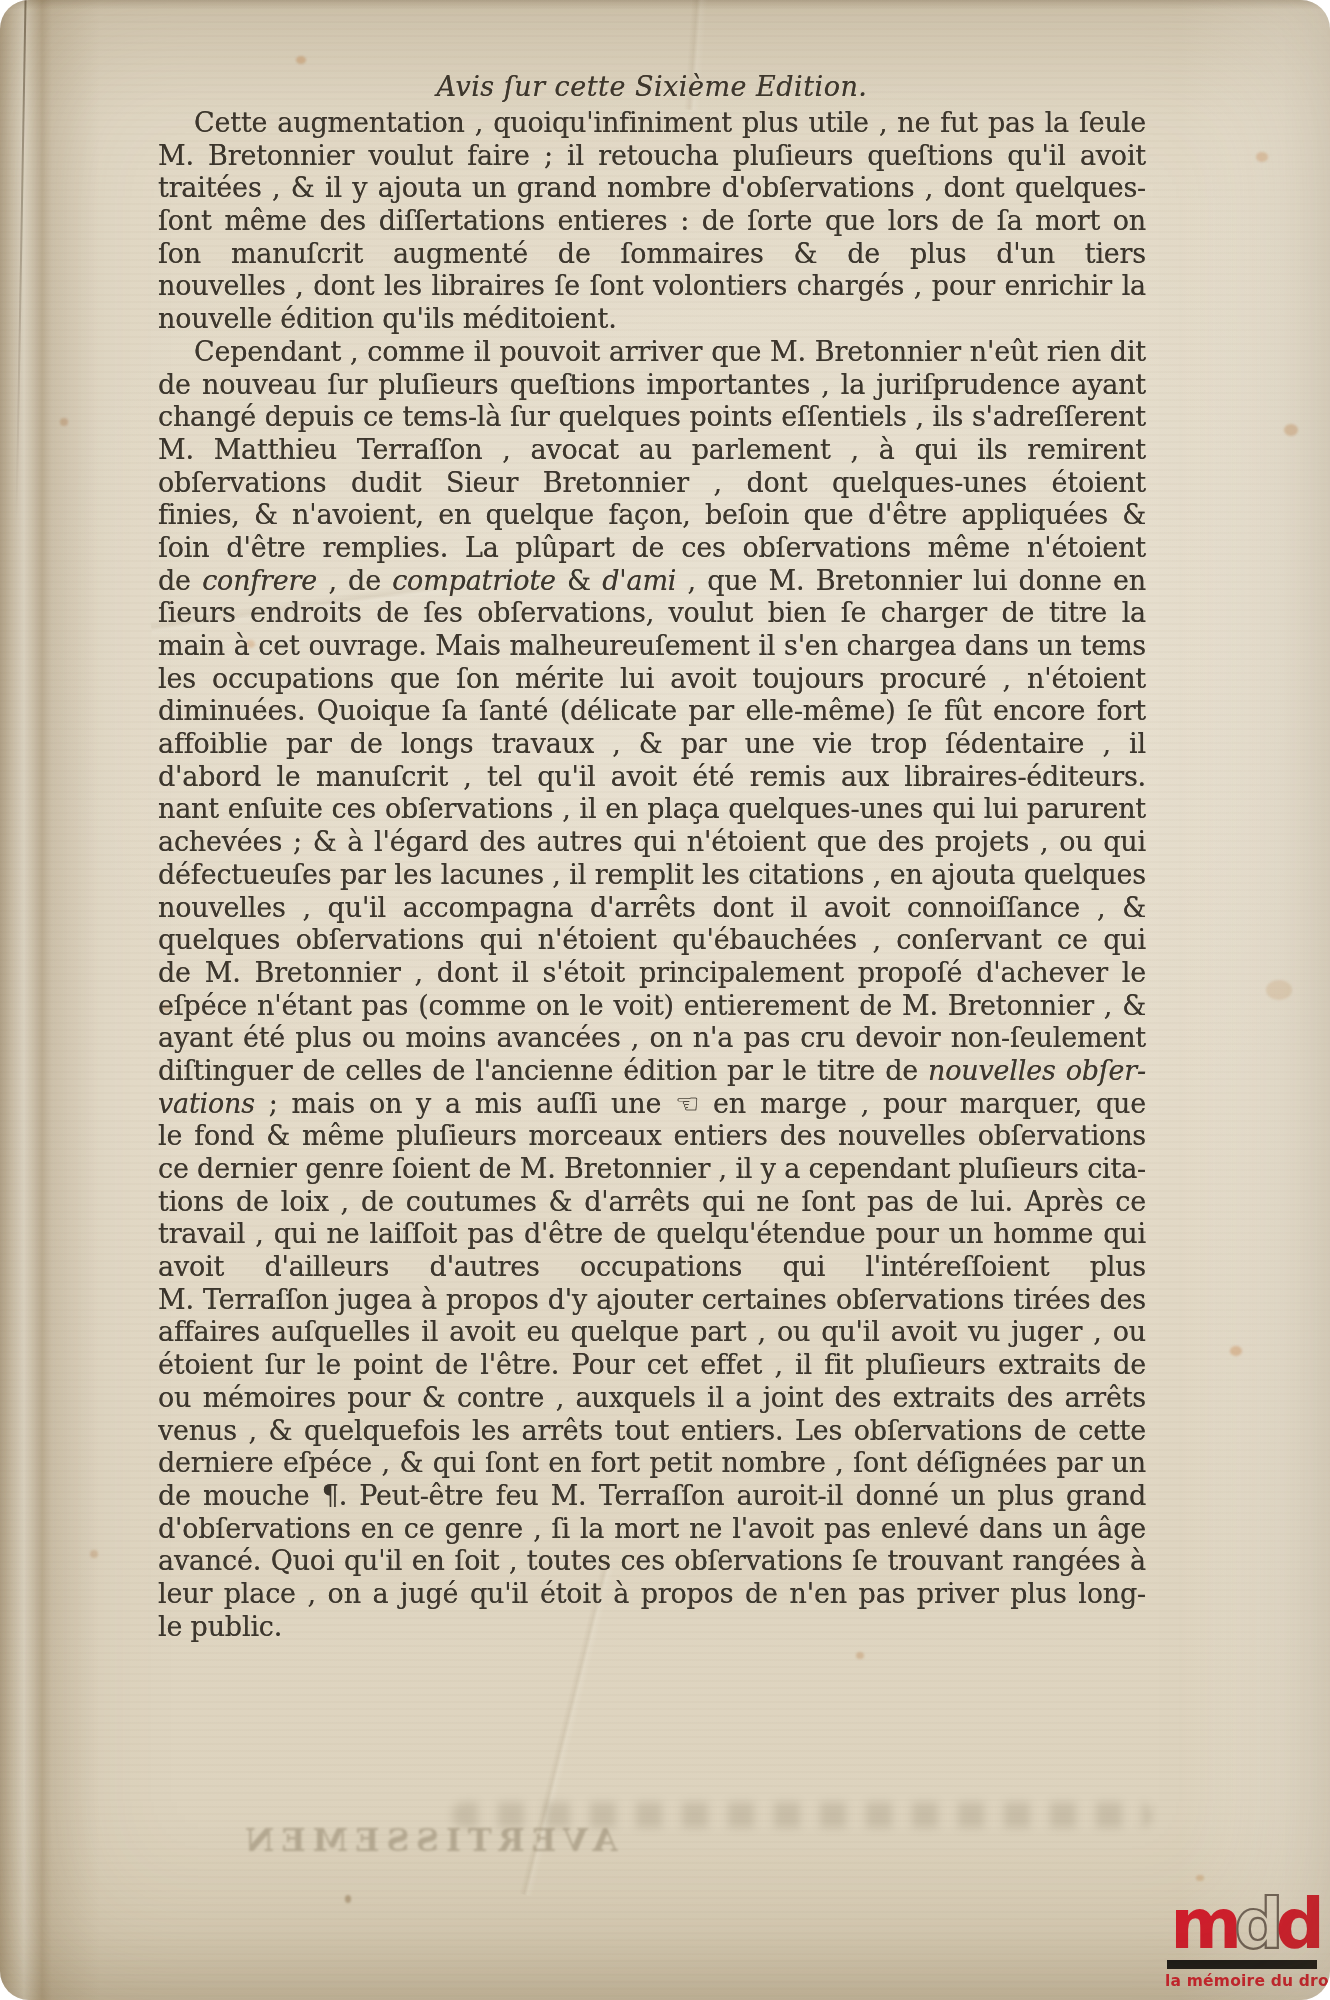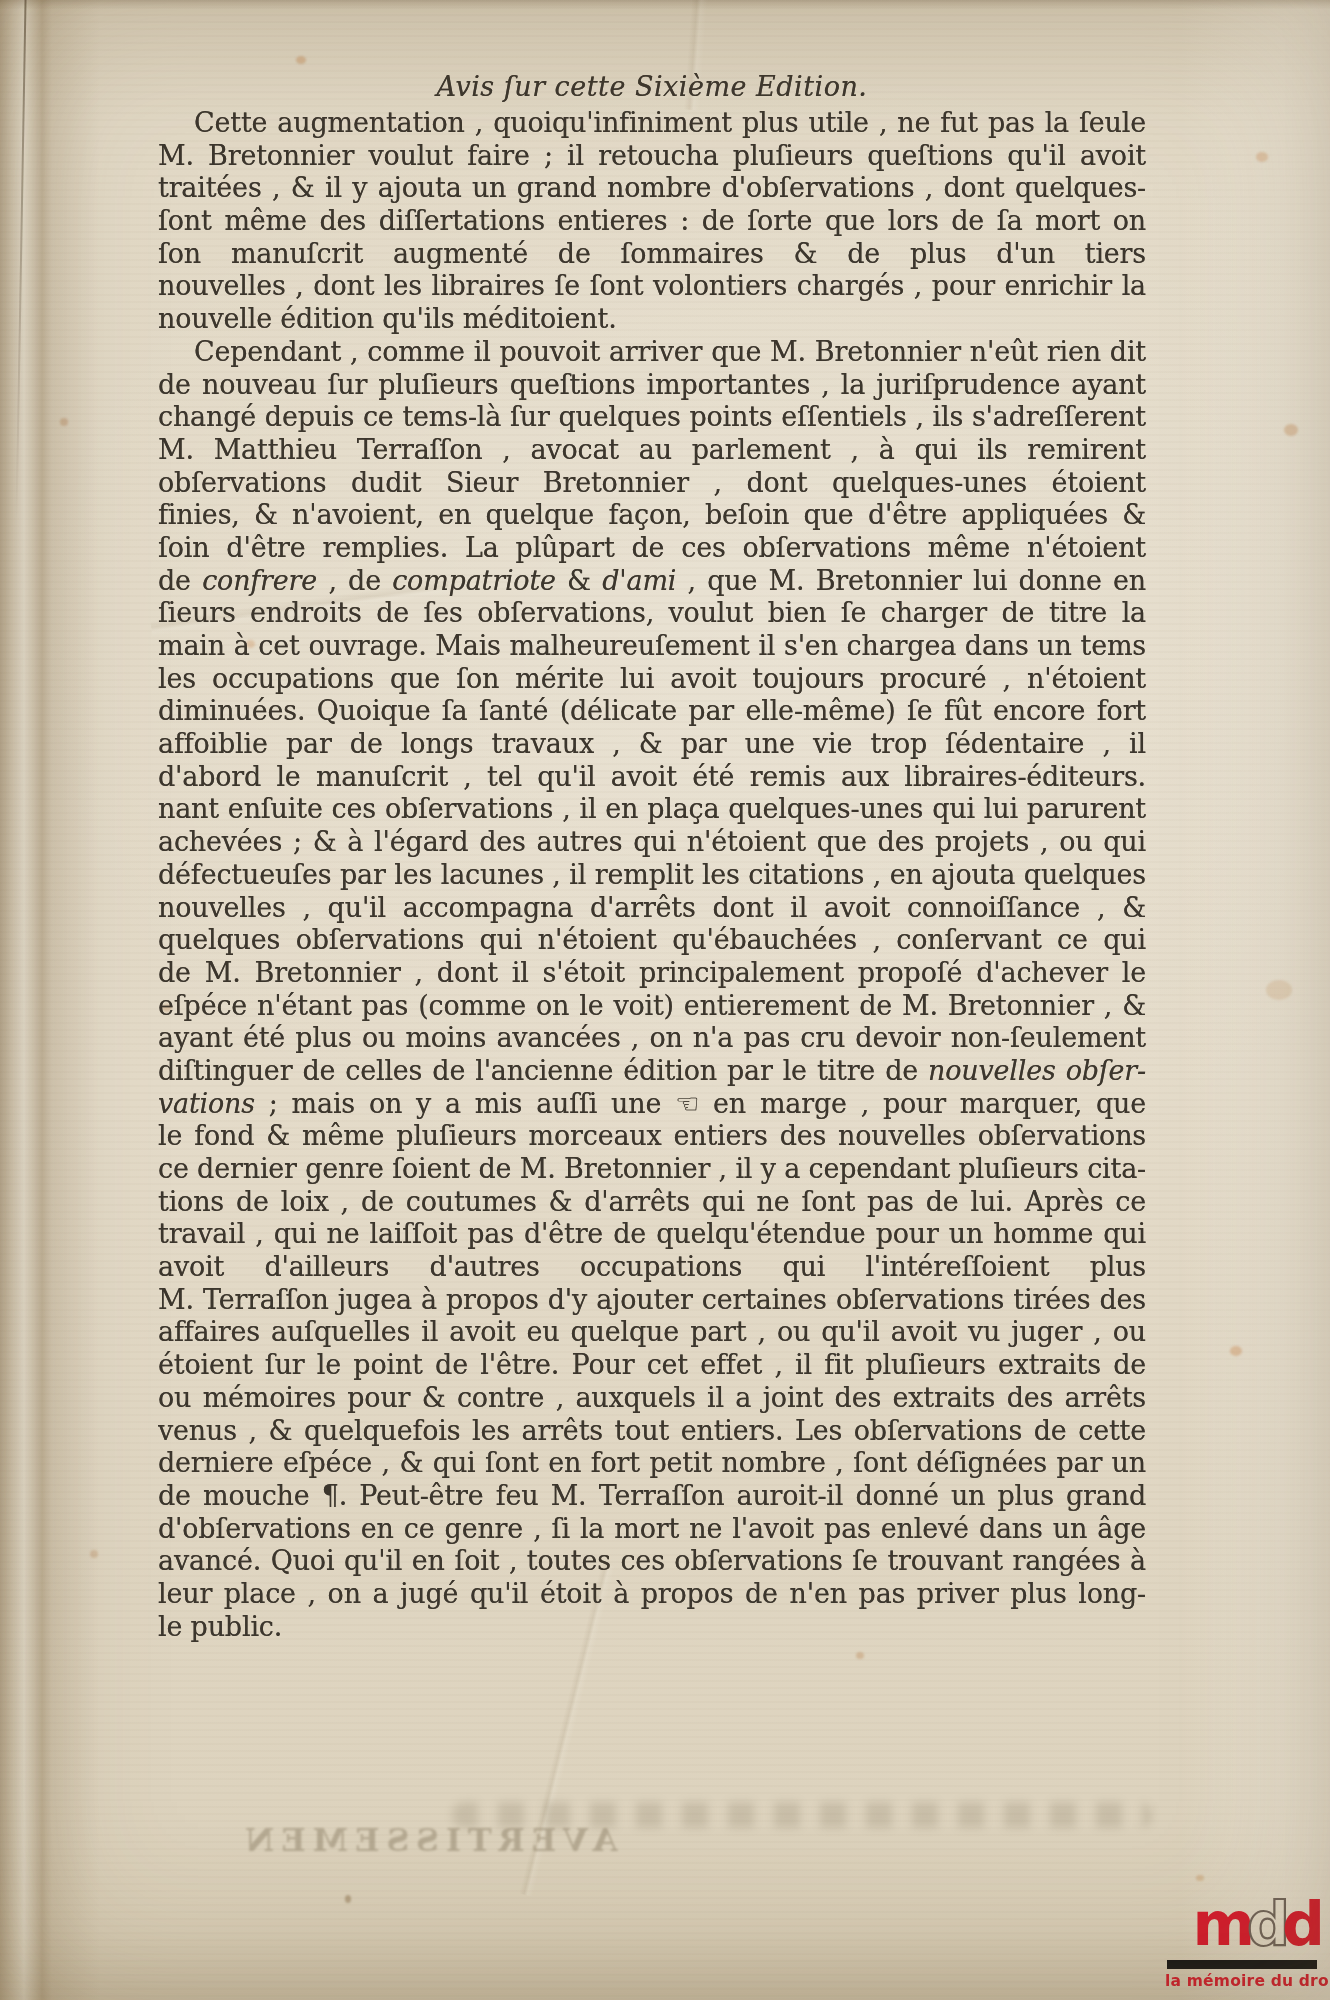--- a/index.html
+++ b/index.html
@@ -9,20 +9,21 @@
     position:relative; width:1330px; height:2000px; overflow:hidden;
     background:
       linear-gradient(180deg, rgba(90,68,40,.22) 0, rgba(90,68,40,0) 9px),
       linear-gradient(90deg, rgba(110,85,50,.30) 0px, rgba(110,85,50,.08) 12px,
         rgba(255,255,248,.28) 24px, rgba(125,100,62,.30) 42px, rgba(125,100,62,.14) 52px,
         rgba(125,100,62,0) 100px),
       linear-gradient(270deg, rgba(248,244,234,.5) 0px, rgba(248,244,234,0) 150px),
       repeating-linear-gradient(180deg, rgba(120,100,70,.03) 0 2px, rgba(0,0,0,0) 2px 7px),
       radial-gradient(1100px 850px at 58% 32%, rgba(255,255,252,.22), rgba(255,255,252,0) 70%),
       linear-gradient(180deg, #dcd2bd 0%, #e2d9c6 6%, #e4dbc9 55%, #ddd3be 90%, #d5cab2 100%);
+    border-radius: 29px;
   }
   .vignette {
     position:absolute; inset:0; pointer-events:none;
     box-shadow: inset 0 0 140px 30px rgba(108,86,52,.22), inset 0 -22px 50px rgba(108,86,52,.14);
   }
   .crack {
     position:absolute; left:20px; top:0; width:2px; height:520px; transform:rotate(1deg);
     background:linear-gradient(180deg, rgba(58,44,24,.55), rgba(58,44,24,.18) 65%, rgba(58,44,24,0));
   }
   .crease { position:absolute; pointer-events:none; opacity:.55;
@@ -60,21 +61,21 @@
   .ghost-word {
     position:absolute; left:238px; top:1820px;
     font-family:"DejaVu Serif", serif; font-weight:bold; font-size:32px; line-height:40px;
     letter-spacing:7px; color:#8f8269; opacity:.5; filter:blur(1.1px);
     transform:scaleX(-1);
   }
 
   
   .logo { position:absolute; right:13px; bottom:10px; width:152px; text-align:right;
     font-family:"DejaVu Sans", sans-serif; }
-  .logo-word { font-weight:bold; font-size:60px; line-height:64px; letter-spacing:-8px;
+  .logo-word { font-weight:bold; font-size:69px; line-height:64px; letter-spacing:-8px;
     color:#d41b2c; white-space:nowrap; }
   .logo-word .l-outline { color:transparent; -webkit-text-stroke:2.2px #6f6358; }
   .logo-bar { width:150px; height:9px; background:#151515; margin:4px 0 3px auto; }
   .logo-tagline { font-weight:bold; font-size:15.5px; letter-spacing:.2px; color:#d41b2c;
     white-space:nowrap; }
 </style>
 </head>
 <body>
 
 <div class="scene">

